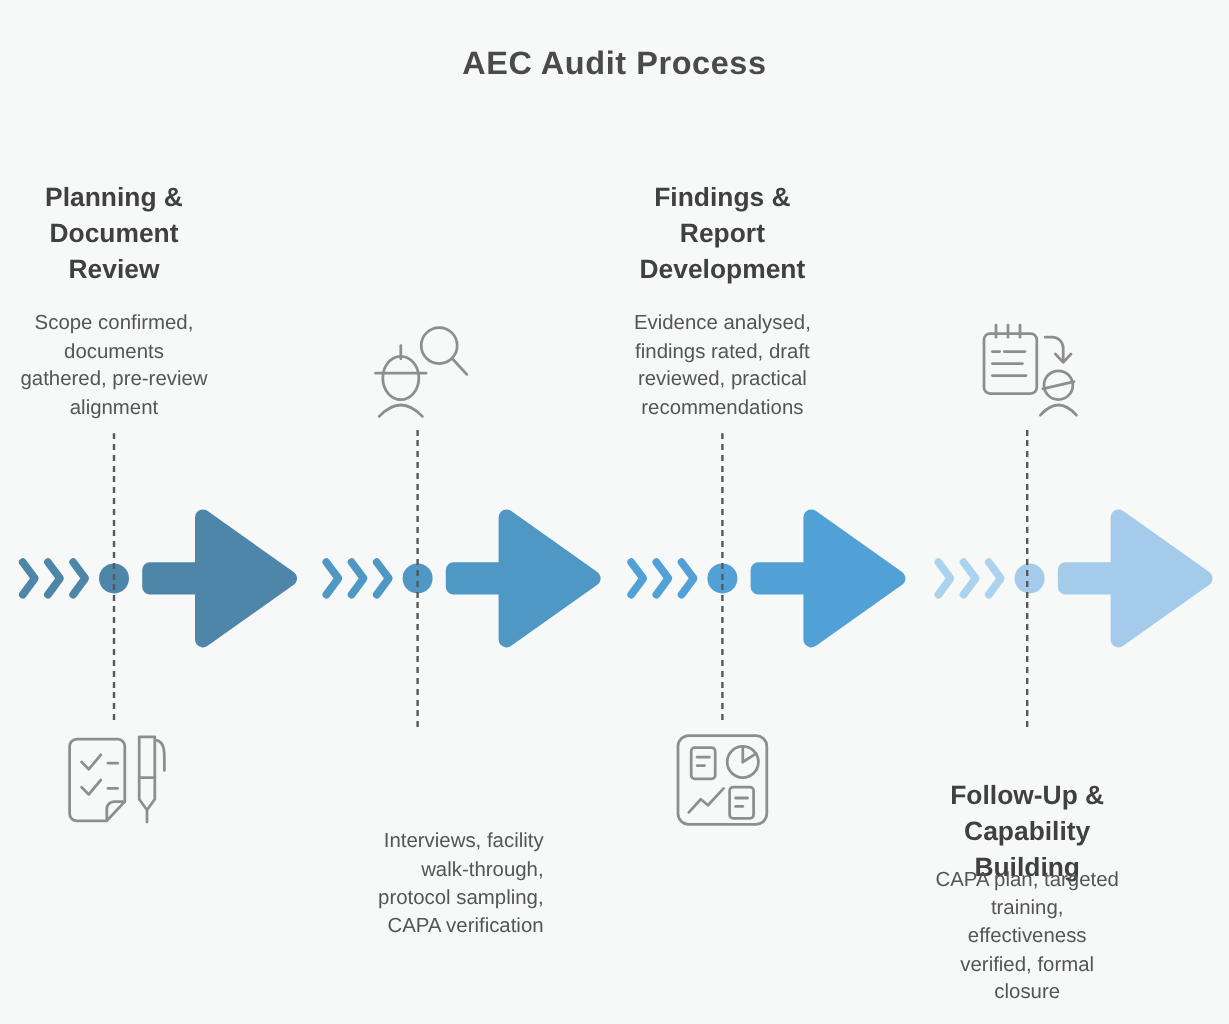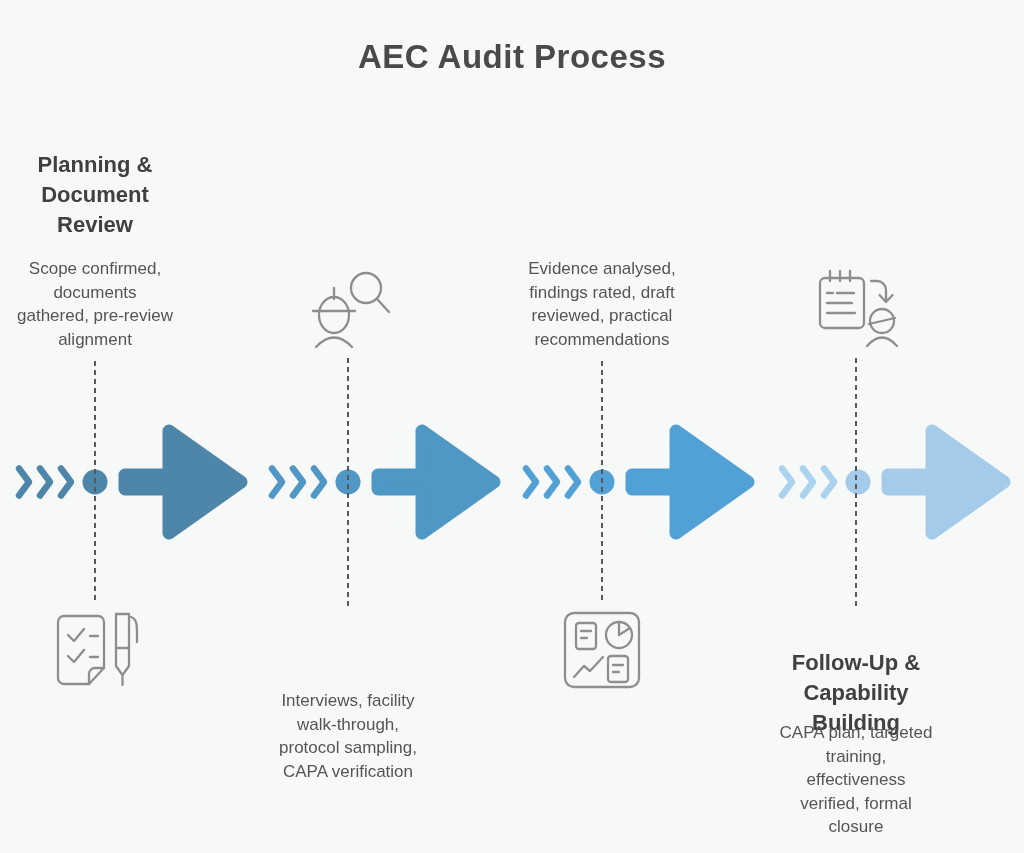--- a/index.html
+++ b/index.html
@@ -14,21 +14,21 @@
     background:#f7f8f8;
     overflow:hidden;
     margin:0 auto;
   }
   .title{
     position:absolute;
     left:0; top:38px;
     width:1024px;
     margin:0;
     text-align:center;
-    font-size:33px;
+    font-size:27px;
     font-weight:bold;
     color:#4a4a4a;
     letter-spacing:0.5px;
   }
   .stage-heading{
     position:absolute;
     width:210px;
     text-align:center;
     font-size:22px;
     font-weight:bold;
@@ -121,37 +121,40 @@
 
   <svg class="icon-svg" style="left:305px; top:266px;" width="88" height="86" viewBox="0 0 88 86">
     <ellipse cx="29" cy="49" rx="15" ry="18"></ellipse>
     <path d="M8 45 H50"></path>
     <path d="M29 22 V33"></path>
     <path d="M11 81 Q29 62 47 81"></path>
     <circle cx="61" cy="22" r="15"></circle>
     <path d="M72 33 L84 46"></path>
   </svg>
   <div class="dashed-line" style="left:347px; top:358px; height:252px;"></div>
-  <div class="stage-desc" style="left:243px; top:689px;">Interviews, facility
+  <div class="stage-desc" style="left:243px; top:689px;text-align:right;">Interviews, facility
 walk-through,
 protocol sampling,
 CAPA verification</div>
 
   <svg class="arrow-svg" style="left:260px; top:417px;" width="250" height="130" viewBox="0 0 250 130">
     <g class="chevrons" stroke="#4f97c5">
       <path d="M12 51.5 l10 13.5 l-10 13.5"></path>
       <path d="M33 51.5 l10 13.5 l-10 13.5"></path>
       <path d="M54 51.5 l10 13.5 l-10 13.5"></path>
     </g>
     <circle cx="88" cy="65" r="12.5" fill="#4f97c5"></circle>
     <g stroke="#4f97c5">
       <path class="big-arrow" d="M118 58 L162 58 L162 14 L234 65 L162 116 L162 72 L118 72 Z" fill="#4f97c5"></path>
     </g>
   </svg>
 
+  <div class="stage-heading" style="left:497px; top:150px;">Findings &amp;
+Report
+Development</div>
   <div class="stage-desc" style="left:497px; top:257px;">Evidence analysed,
 findings rated, draft
 reviewed, practical
 recommendations</div>
   <div class="dashed-line" style="left:601px; top:361px; height:242px;"></div>
 
   <svg class="arrow-svg" style="left:514px; top:417px;" width="250" height="130" viewBox="0 0 250 130">
     <g class="chevrons" stroke="#51a1d7">
       <path d="M12 51.5 l10 13.5 l-10 13.5"></path>
       <path d="M33 51.5 l10 13.5 l-10 13.5"></path>

